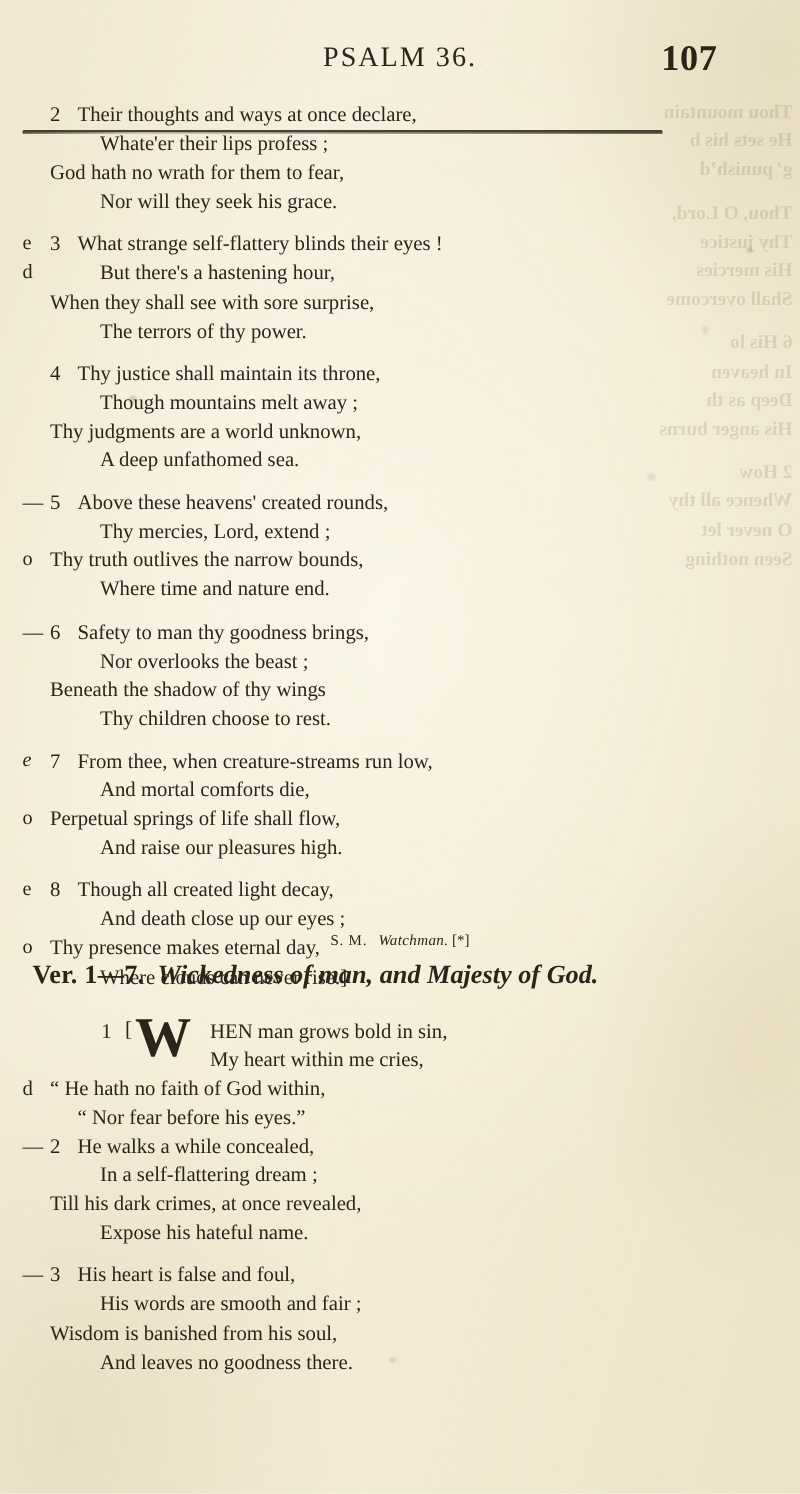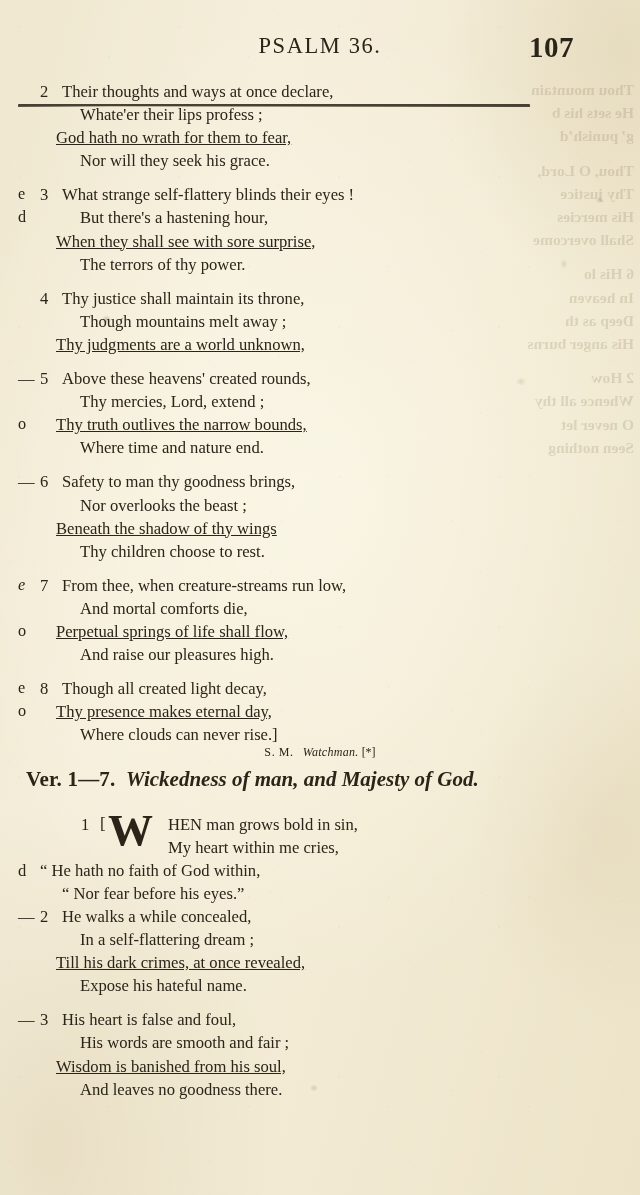--- a/index.html
+++ b/index.html
@@ -134,21 +134,21 @@
   .mark.dash {
     left: 16px;
     width: 30px;
     letter-spacing: 0;
   }
   .num {
     position: absolute;
     top: 0;
     font-size: 16.6px;
   }
-  .ind1 { padding-left: 56px; text-decoration: underline; }  
+  .ind1 { padding-left: 40px; }  
   .ind2 { padding-left: 62px; }  
   .ind3 { padding-left: 80px; }
   
   #tune-block {
     position: absolute;
     left: 0; top: 745px;
     width: 640px;
   }
   #tune-line {
     text-align: center;
@@ -247,20 +247,21 @@
         <div class="vline ind2"><span class="mark">e</span><span class="num" style="left: 40px;">3</span><span>What strange self-flattery blinds their eyes !</span></div>
         <div class="vline ind3"><span class="mark">d</span><span>But there's a hastening hour,</span></div>
         <div class="vline ind1"><span>When they shall see with sore surprise,</span></div>
         <div class="vline ind3"><span>The terrors of thy power.</span></div>
       </div>
       <div class="stanza-gap"></div>
       <div class="stanza">
         <div class="vline ind2"><span class="num" style="left: 40px;">4</span><span>Thy justice shall maintain its throne,</span></div>
         <div class="vline ind3"><span>Though mountains melt away ;</span></div>
         <div class="vline ind1"><span>Thy judgments are a world unknown,</span></div>
+        <div class="vline ind3"><span>A deep unfathomed sea.</span></div>
       </div>
       <div class="stanza-gap"></div>
       <div class="stanza">
         <div class="vline ind2"><span class="num mark dash" style="left: 18px;">—</span><span class="num" style="left: 40px;">5</span><span>Above these heavens' created rounds,</span></div>
         <div class="vline ind3"><span>Thy mercies, Lord, extend ;</span></div>
         <div class="vline ind1"><span class="mark">o</span><span>Thy truth outlives the narrow bounds,</span></div>
         <div class="vline ind3"><span>Where time and nature end.</span></div>
       </div>
       <div class="stanza-gap"></div>
       <div class="stanza">
@@ -272,20 +273,21 @@
       <div class="stanza-gap"></div>
       <div class="stanza">
         <div class="vline ind2"><span class="mark ital">e</span><span class="num" style="left: 40px;">7</span><span>From thee, when creature-streams run low,</span></div>
         <div class="vline ind3"><span>And mortal comforts die,</span></div>
         <div class="vline ind1"><span class="mark">o</span><span>Perpetual springs of life shall flow,</span></div>
         <div class="vline ind3"><span>And raise our pleasures high.</span></div>
       </div>
       <div class="stanza-gap"></div>
       <div class="stanza">
         <div class="vline ind2"><span class="mark">e</span><span class="num" style="left: 40px;">8</span><span>Though all created light decay,</span></div>
+        <div class="vline ind3"><span>And death close up our eyes ;</span></div>
         <div class="vline ind1"><span class="mark">o</span><span>Thy presence makes eternal day,</span></div>
         <div class="vline ind3"><span>Where clouds can never rise.]</span></div>
       </div>
     </div>
 
   <div id="tune-block" class="ink-soft">
     <div id="tune-line"><span class="meter">S. M.</span><span>   </span><span class="tune-name">Watchman.</span><span> </span><span class="tune-ref">[*]</span></div>
     <div id="verse-line"><span class="vrange">Ver. 1—7.</span><span>  </span><span class="subject">Wickedness of man, and Majesty of God.</span></div>
   </div>
 

